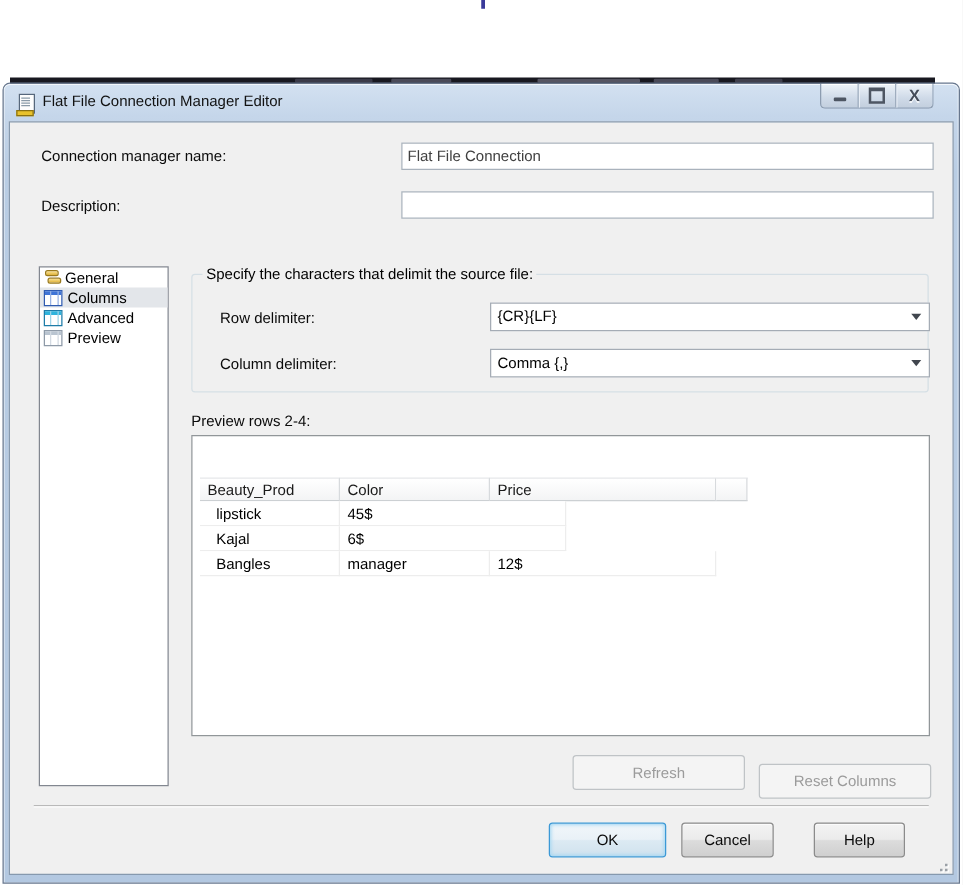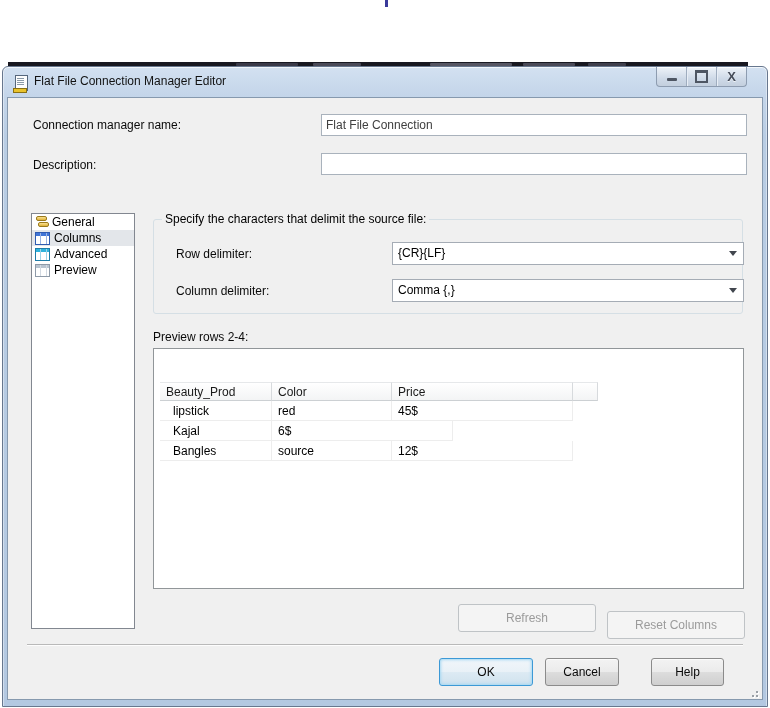--- a/index.html
+++ b/index.html
@@ -185,30 +185,29 @@
   <div class="preview-box">
     <div class="grid">
       <div class="grow">
         <div class="hcell c0">Beauty_Prod</div>
         <div class="hcell c1">Color</div>
         <div class="hcell c2">Price</div>
         <div class="hcell cf"></div>
       </div>
       <div class="grow">
         <div class="dcell c0">lipstick</div>
-        <div class="dcell c1">red</div>
         <div class="dcell c2">45$</div>
       </div>
       <div class="grow">
         <div class="dcell c0">Kajal</div>
         <div class="dcell c2">6$</div>
       </div>
       <div class="grow">
         <div class="dcell c0">Bangles</div>
-        <div class="dcell c1">source</div>
+        <div class="dcell c1">manager</div>
         <div class="dcell c2">12$</div>
       </div>
     </div>
   </div>
 
   <div class="btn btn-disabled" style="left:455px;top:537px;width:136px;">Refresh</div>
   <div class="btn btn-disabled" style="left:604px;top:544px;width:136px;">Reset Columns</div>
 
   <div class="separator"></div>
 

